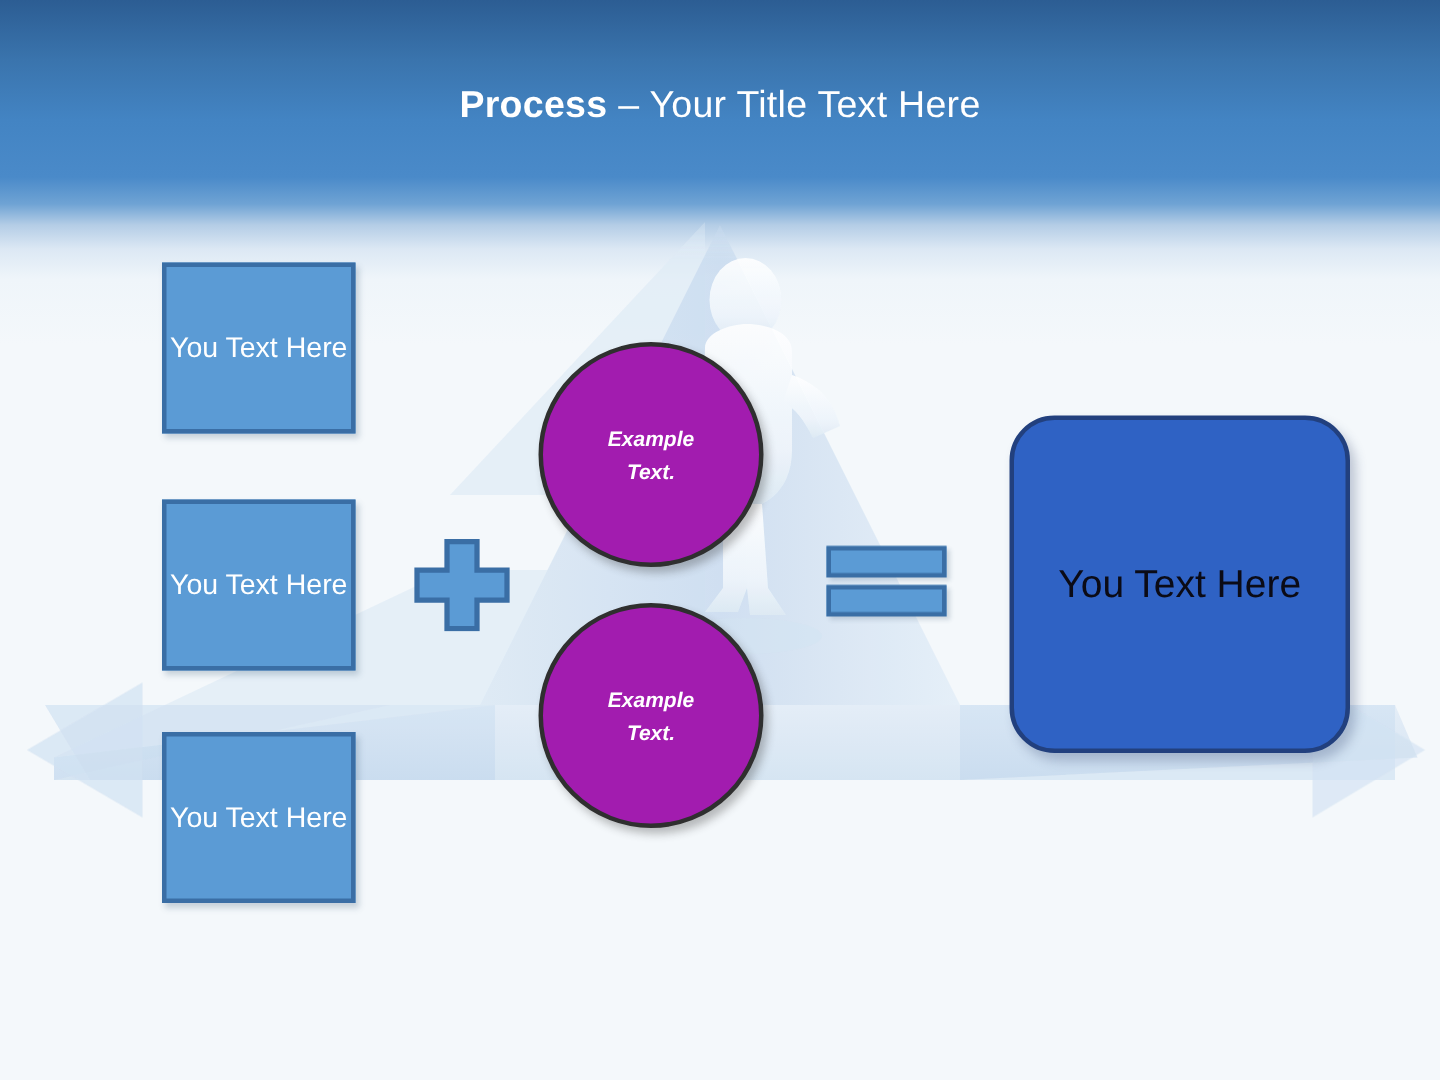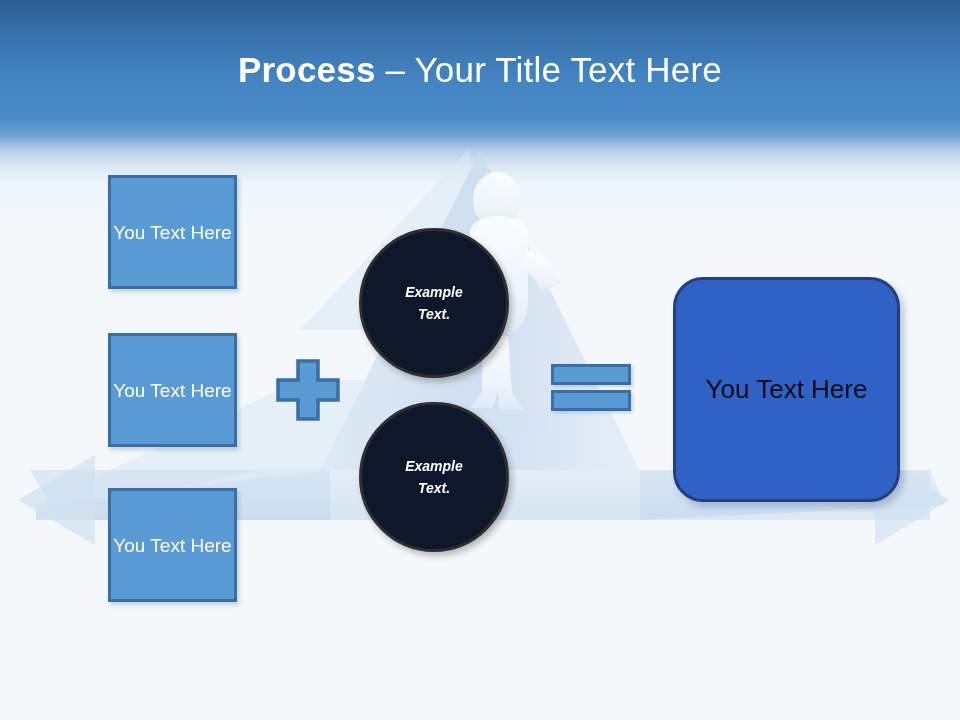--- a/index.html
+++ b/index.html
@@ -45,21 +45,21 @@
     height: 720px;
   }
 
   
   .title {
     position: absolute;
     left: 0;
     top: 50px;
     width: 960px;
     text-align: center;
-    font-size: 35px;
+    font-size: 25px;
     line-height: 40px;
     color: #ffffff;
     letter-spacing: 0.2px;
     white-space: nowrap;
   }
   .title .t-bold { font-weight: bold; }
   .title .t-reg  { font-weight: normal; }
 
   
   .sq {
@@ -81,21 +81,21 @@
   #sq1 { left: 108px; top: 175px; }
   #sq2 { left: 108px; top: 333px; }
   #sq3 { left: 108px; top: 488px; }
 
   
   .circ {
     position: absolute;
     width: 150px;
     height: 150px;
     border-radius: 50%;
-    background: #0f172a;
+    background: #a21caf;
     border: 3px solid #2f2f2f;
     box-sizing: border-box;
     box-shadow: 3px 4px 6px rgba(40,40,40,0.30);
     display: flex;
     align-items: center;
     justify-content: center;
     color: #ffffff;
     font-size: 14px;
     line-height: 22px;
     font-weight: bold;

